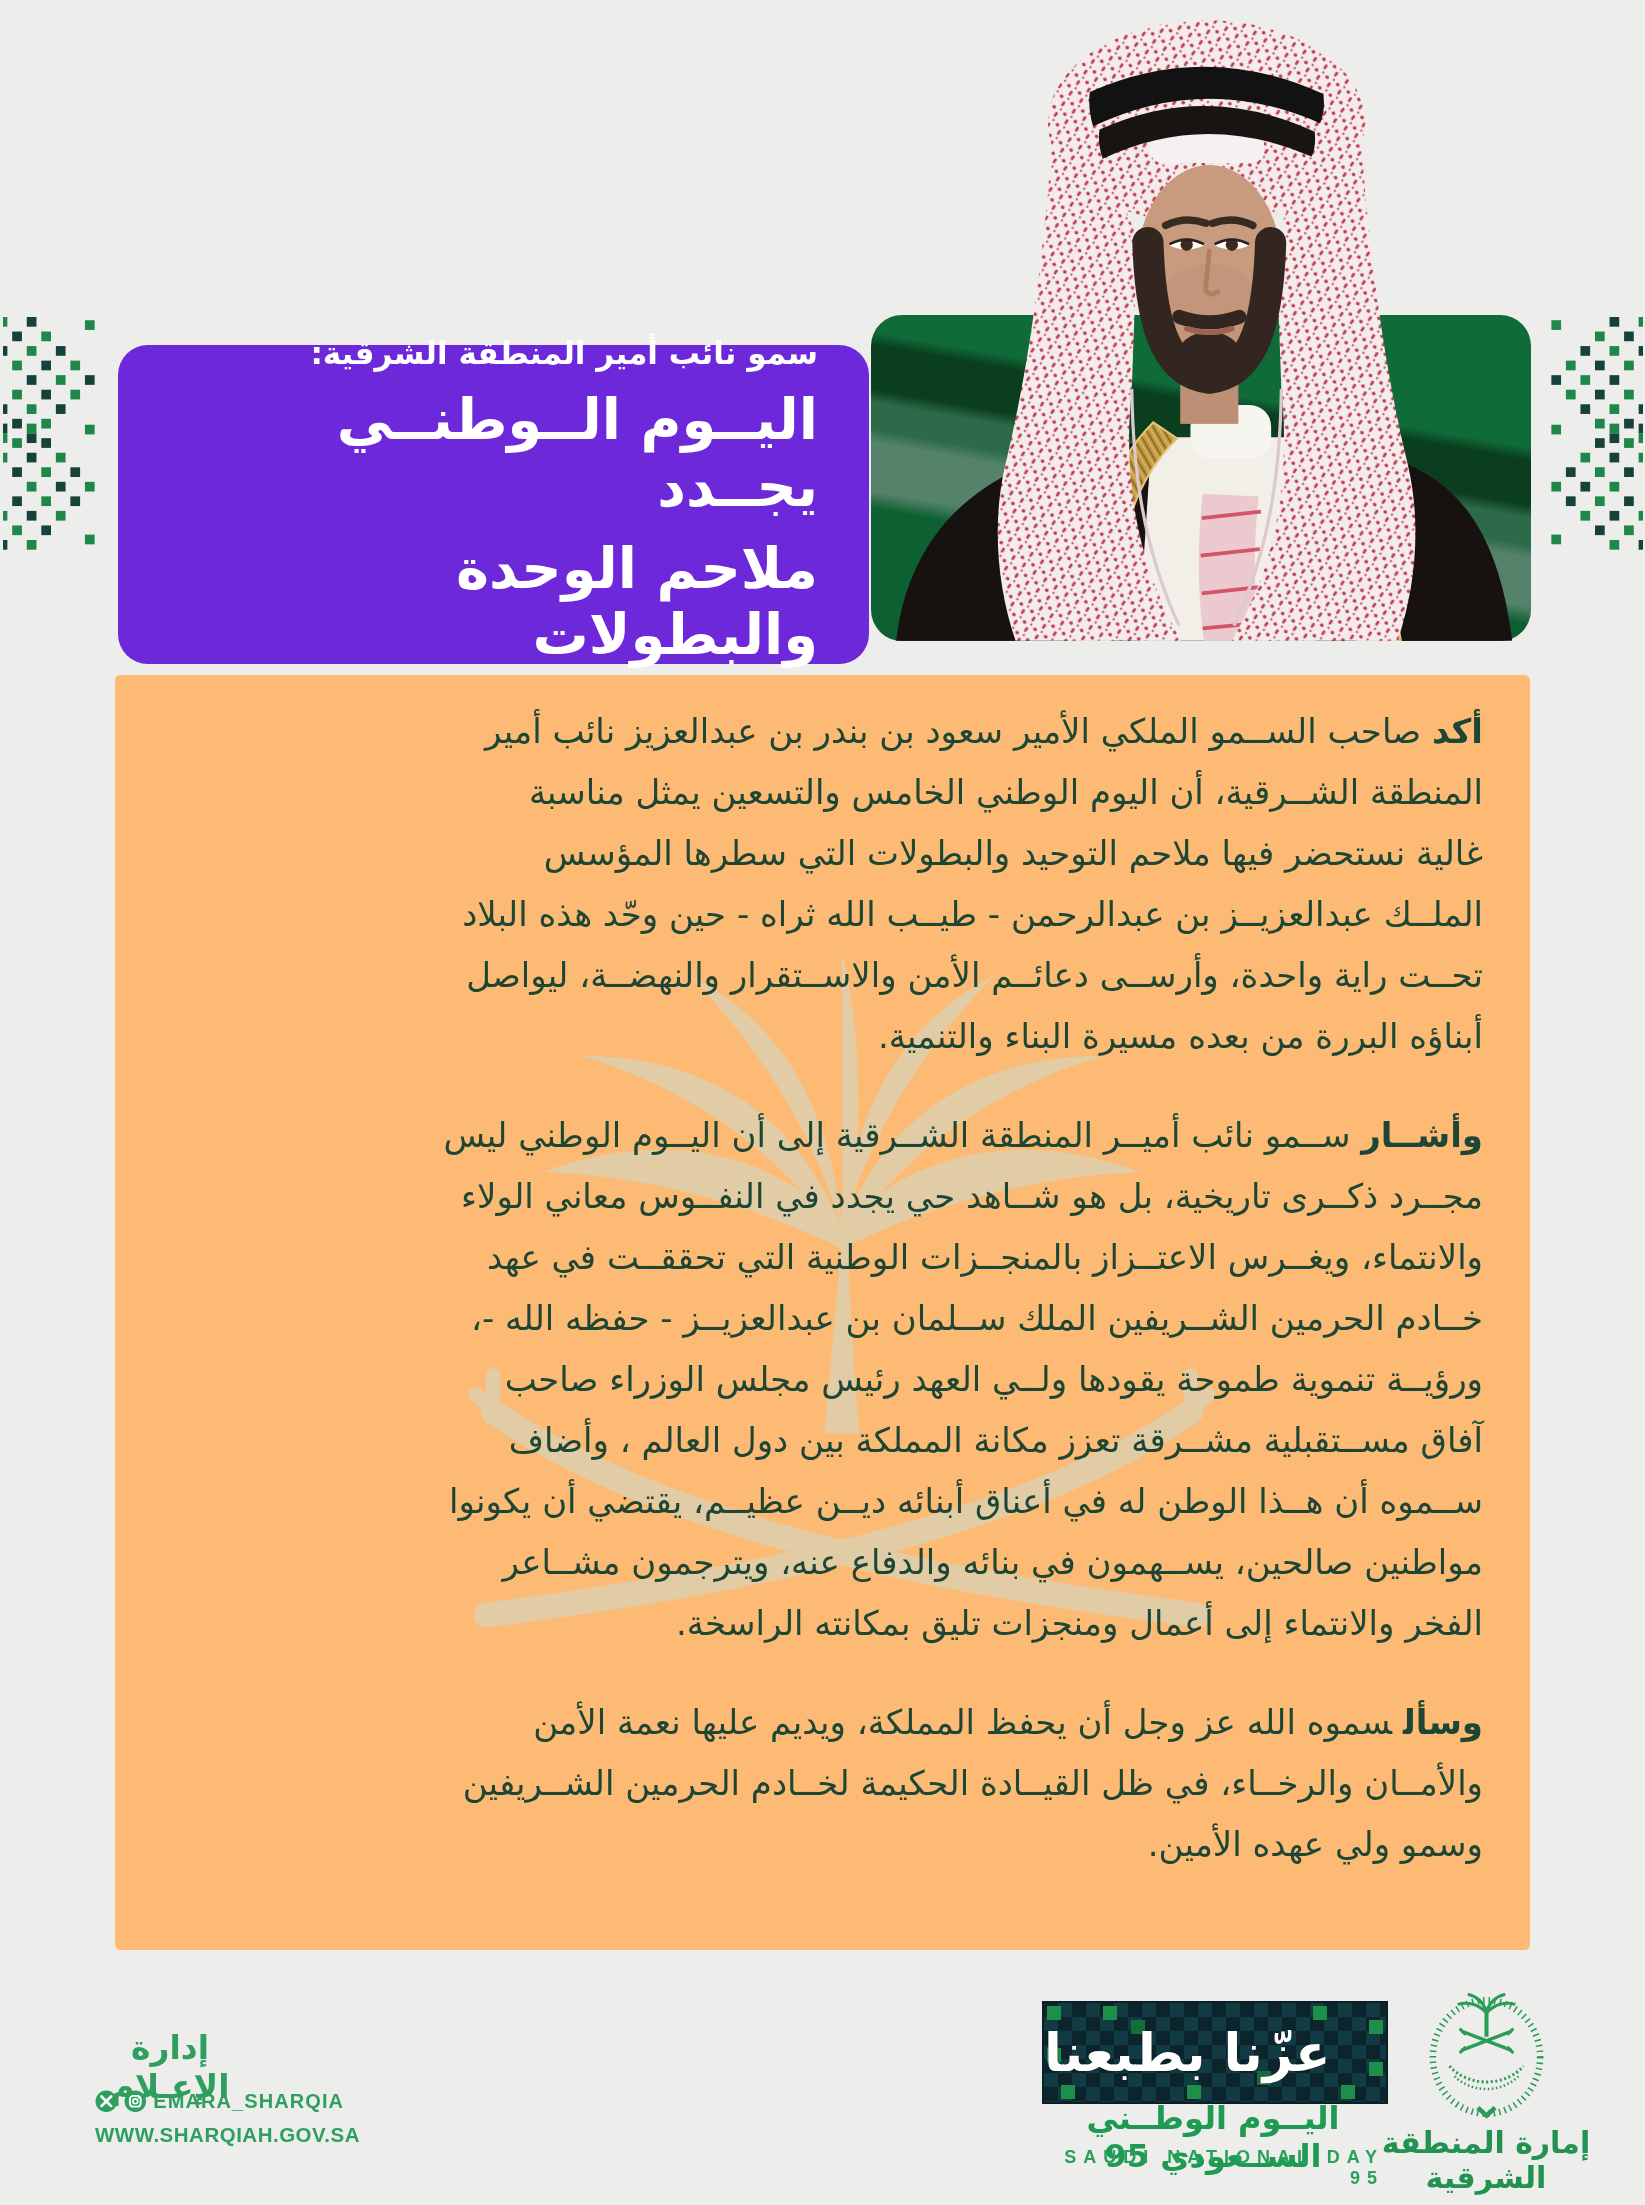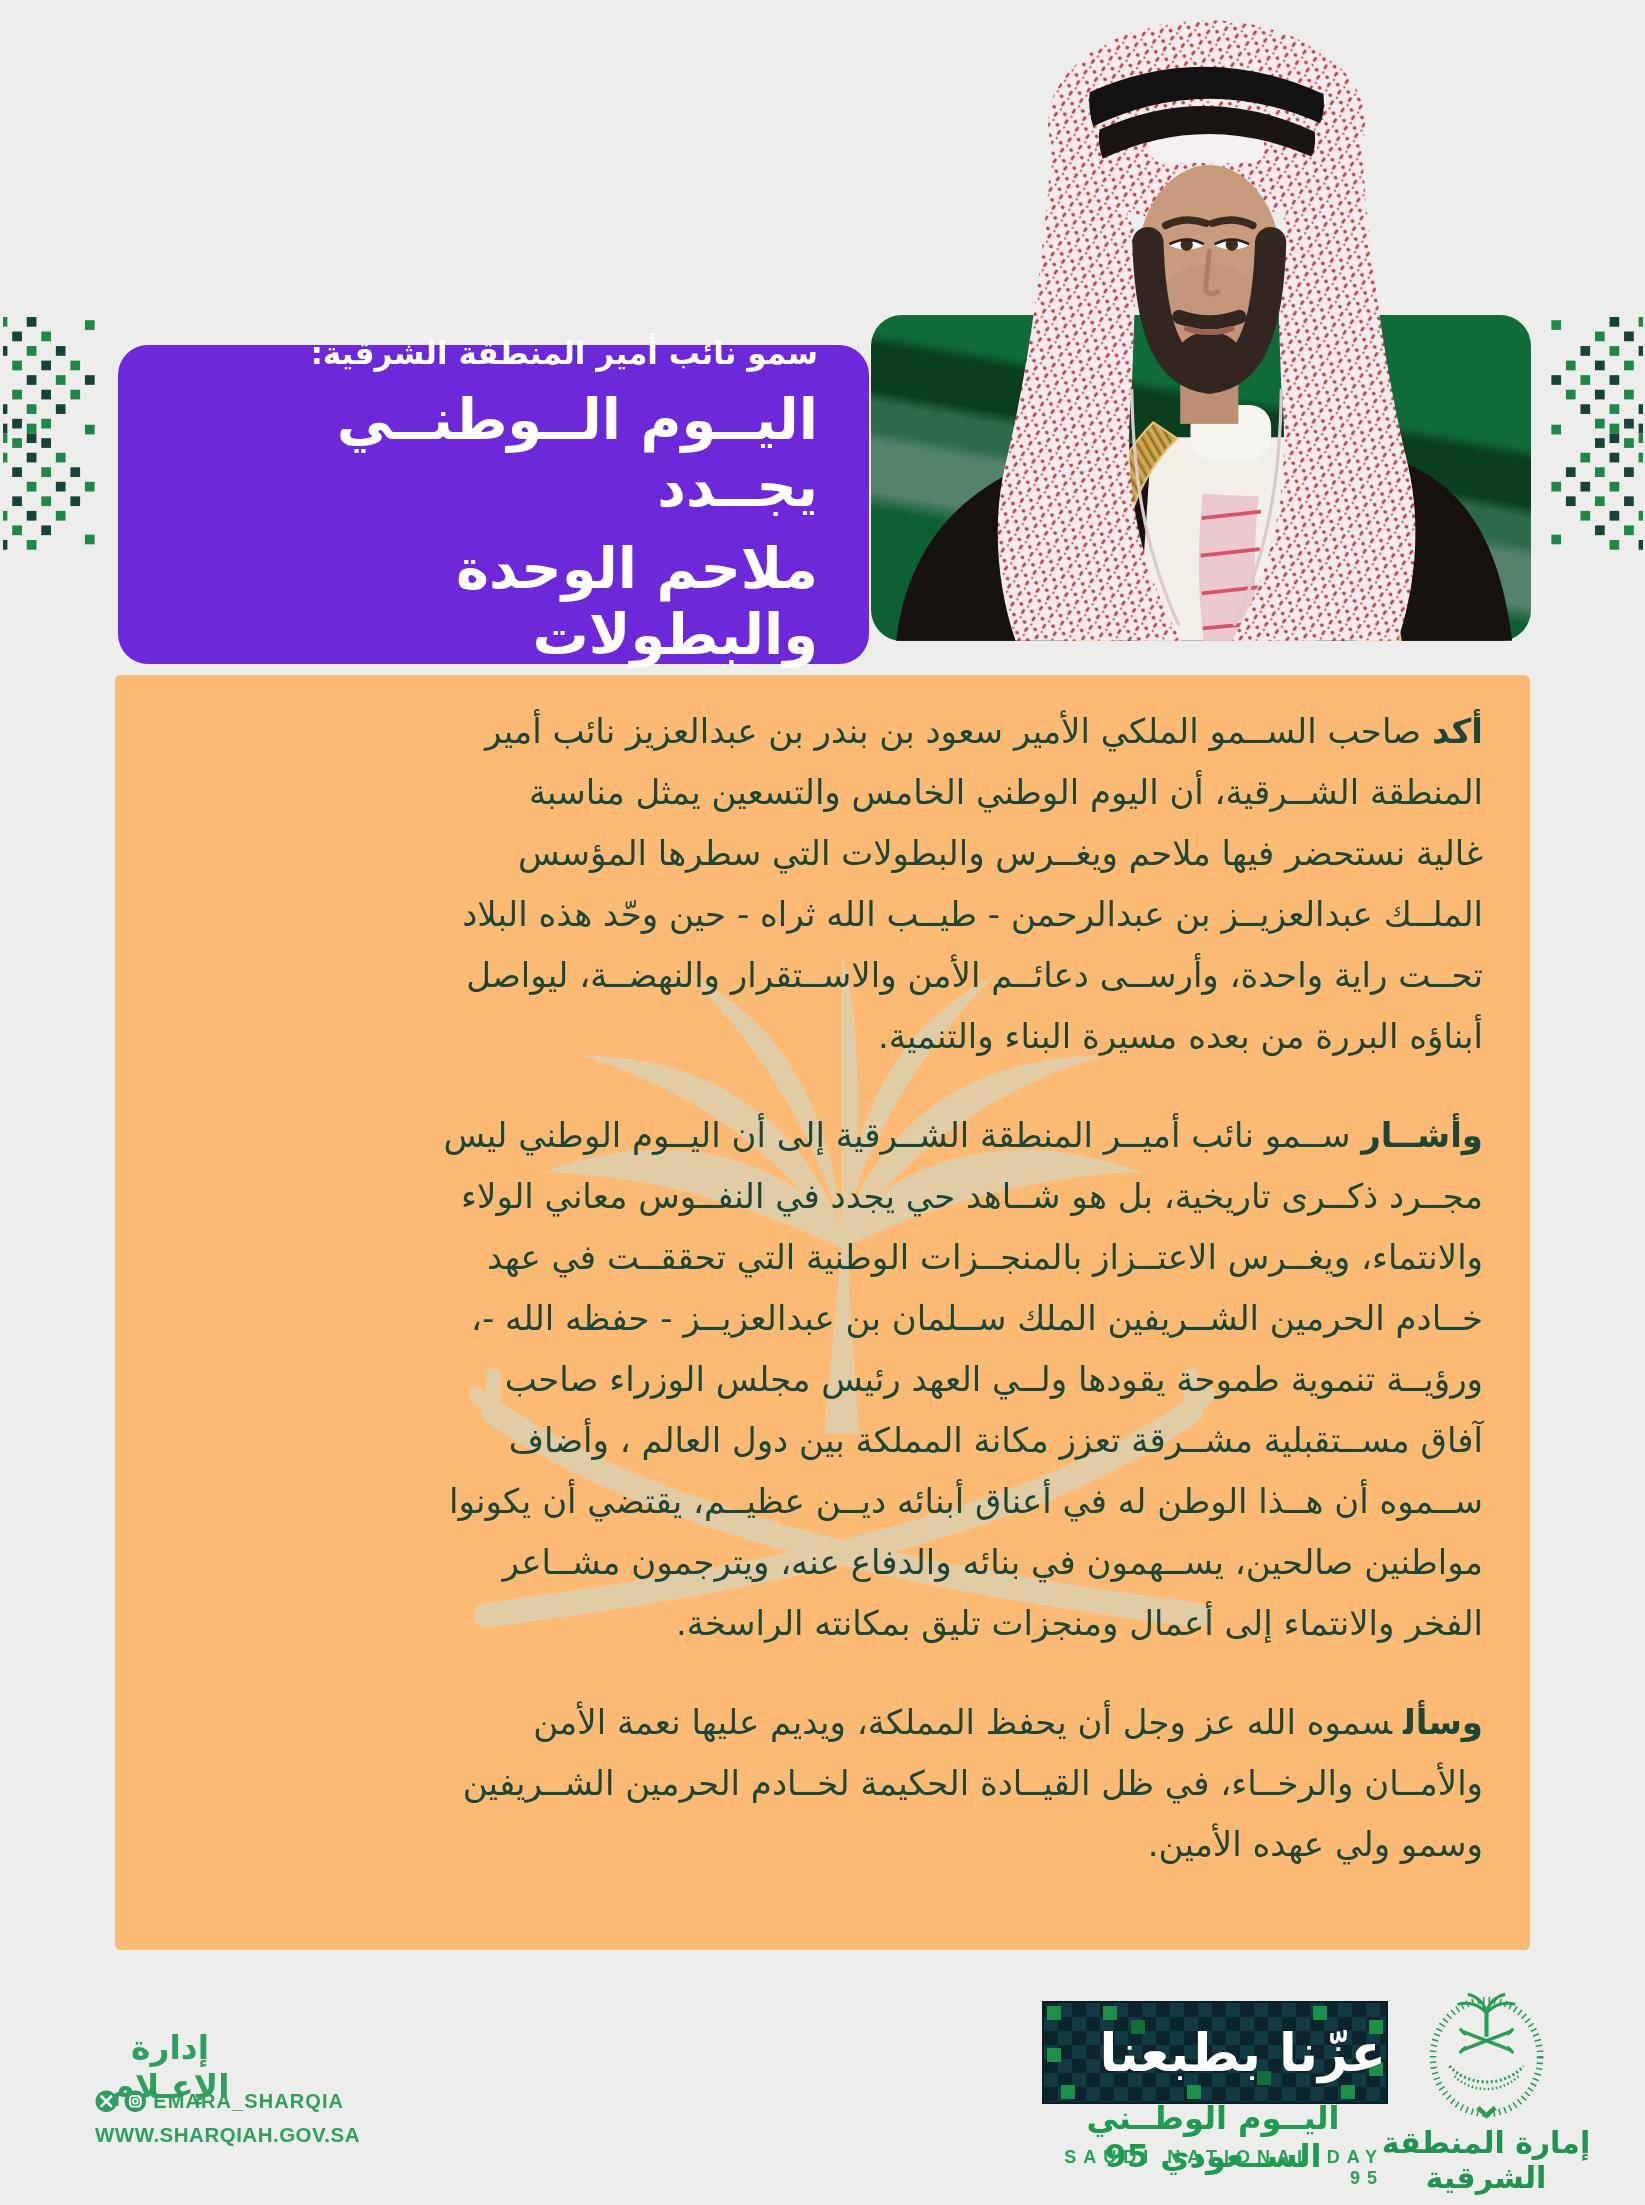--- a/index.html
+++ b/index.html
@@ -50,21 +50,21 @@
   .icon-circle{width:22.6px;height:22.6px;flex:0 0 22.6px;}
   .handle{font-size:20px;font-weight:700;letter-spacing:1.1px;
           font-family:"Liberation Sans","DejaVu Sans",sans-serif;}
   .website{position:absolute;left:95px;top:2123px;color:#2f9f5f;font-size:20.5px;
            font-weight:700;letter-spacing:0.5px;
            font-family:"Liberation Sans","DejaVu Sans",sans-serif;}
 
   .natday-box{position:absolute;left:1042px;top:2001px;width:342px;height:99px;
               background-color:#0c242c;border:2.2px solid #0a1f26;
               background-image:conic-gradient(from 0deg,#113a42 25%,transparent 0 50%,#113a42 0 75%,transparent 0);
-              background-size:28px 28px;display:flex;align-items:center;justify-content:flex-end;
+              background-size:28px 28px;display:flex;align-items:center;justify-content:flex-start;
               overflow:hidden;}
   .natday-box::after{content:"";position:absolute;left:3.2px;top:3.2px;width:14px;height:14px;
      background:#1d8f4b;
      box-shadow:56px 0 #1d8f4b,266px 0 #1d8f4b,322px 14px #1d8f4b,0 42px #1d8f4b,
                 322px 56px #1d8f4b,14px 79px #1d8f4b,140px 79px #1d8f4b,
                 294px 79px #1d8f4b,84px 14px #156d3a,210px 65px #156d3a;}
   .natday-callig{position:relative;z-index:2;color:#ffffff;font-size:52px;font-weight:800;
                  direction:rtl;text-shadow:0 0 1.1px #000;}
   .natday-ar{position:absolute;left:1042px;top:2099px;width:342px;direction:rtl;
              text-align:center;color:#1f9a53;font-size:32px;font-weight:800;}
@@ -221,21 +221,21 @@
           <path d="M552,318 L524,345"></path>
         <path d="M60,305 L60,332"></path>
           <path d="M540,305 L540,332"></path>
       </g>
     </svg>
 
     <div class="body-text">
       <div class="para">
         <div class="line"><b>أكد</b><span>صاحب الســمو الملكي الأمير سعود بن بندر بن عبدالعزيز نائب أمير</span></div>
         <div class="line">المنطقة الشــرقية، أن اليوم الوطني الخامس والتسعين يمثل مناسبة</div>
-        <div class="line">غالية نستحضر فيها ملاحم ويغــرس والبطولات التي سطرها المؤسس</div>
+        <div class="line">غالية نستحضر فيها ملاحم التوحيد والبطولات التي سطرها المؤسس</div>
         <div class="line">الملــك عبدالعزيــز بن عبدالرحمن - طيــب الله ثراه - حين وحّد هذه البلاد</div>
         <div class="line">تحــت راية واحدة، وأرســى دعائــم الأمن والاســتقرار والنهضــة، ليواصل</div>
         <div class="line">أبناؤه البررة من بعده مسيرة البناء والتنمية.</div>
       </div>
       <div class="para">
         <div class="line"><b>وأشــار</b><span>ســمو نائب أميــر المنطقة الشــرقية إلى أن اليــوم الوطني ليس</span></div>
         <div class="line">مجــرد ذكــرى تاريخية، بل هو شــاهد حي يجدد في النفــوس معاني الولاء</div>
         <div class="line">والانتماء، ويغــرس الاعتــزاز بالمنجــزات الوطنية التي تحققــت في عهد</div>
         <div class="line">خــادم الحرمين الشــريفين الملك ســلمان بن عبدالعزيــز - حفظه الله -،</div>
         <div class="line">ورؤيــة تنموية طموحة يقودها ولــي العهد رئيس مجلس الوزراء صاحب</div>

